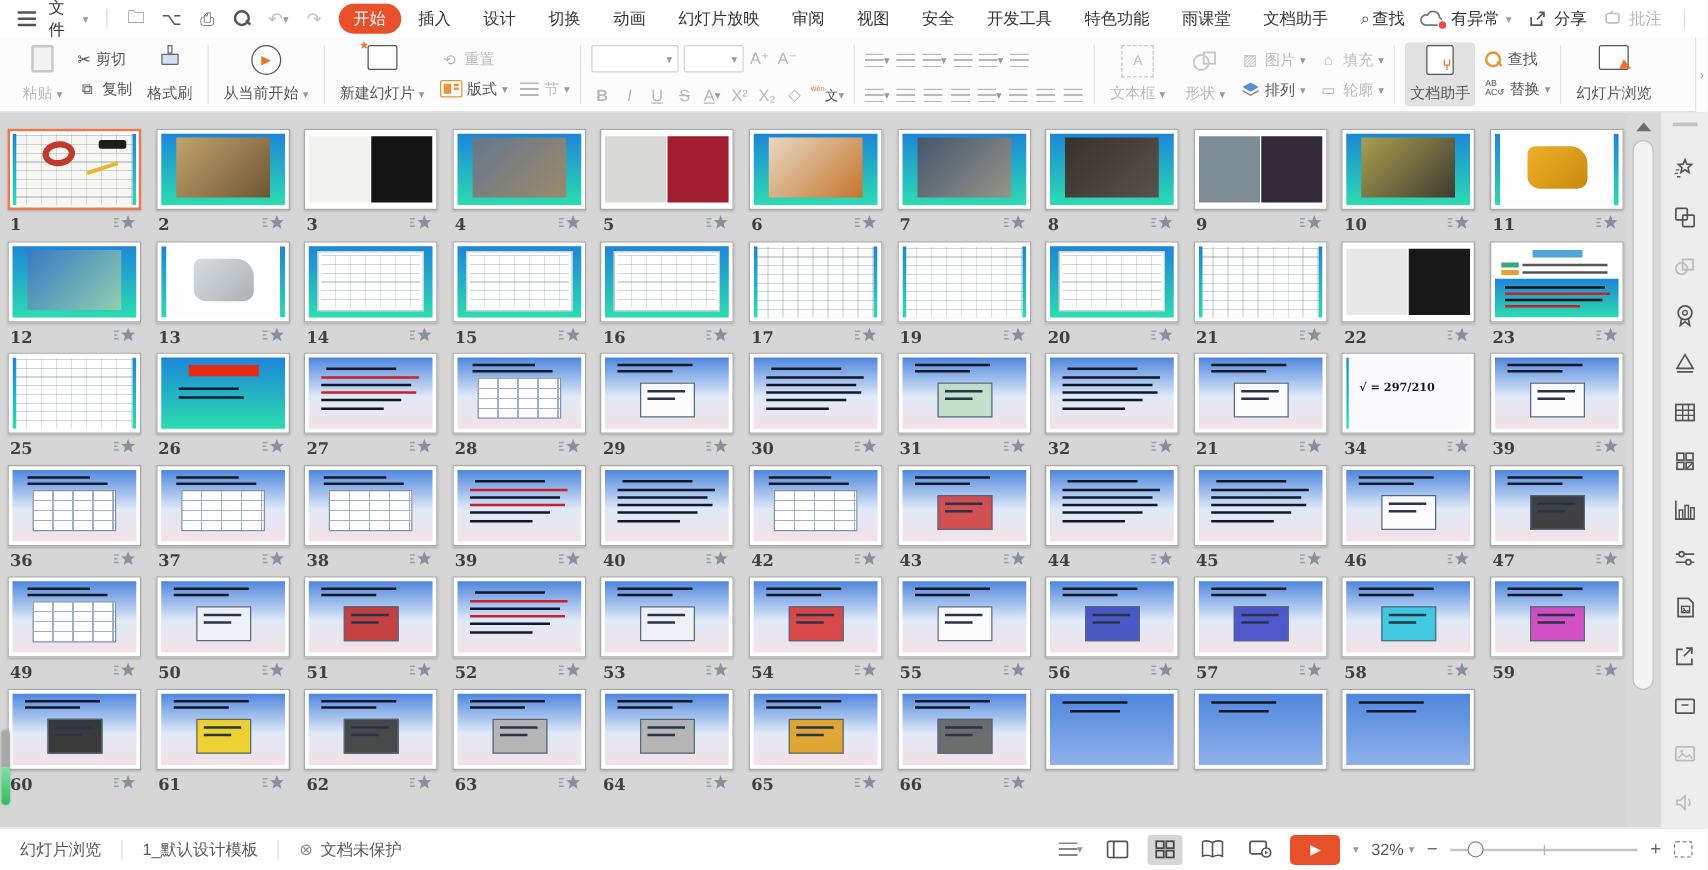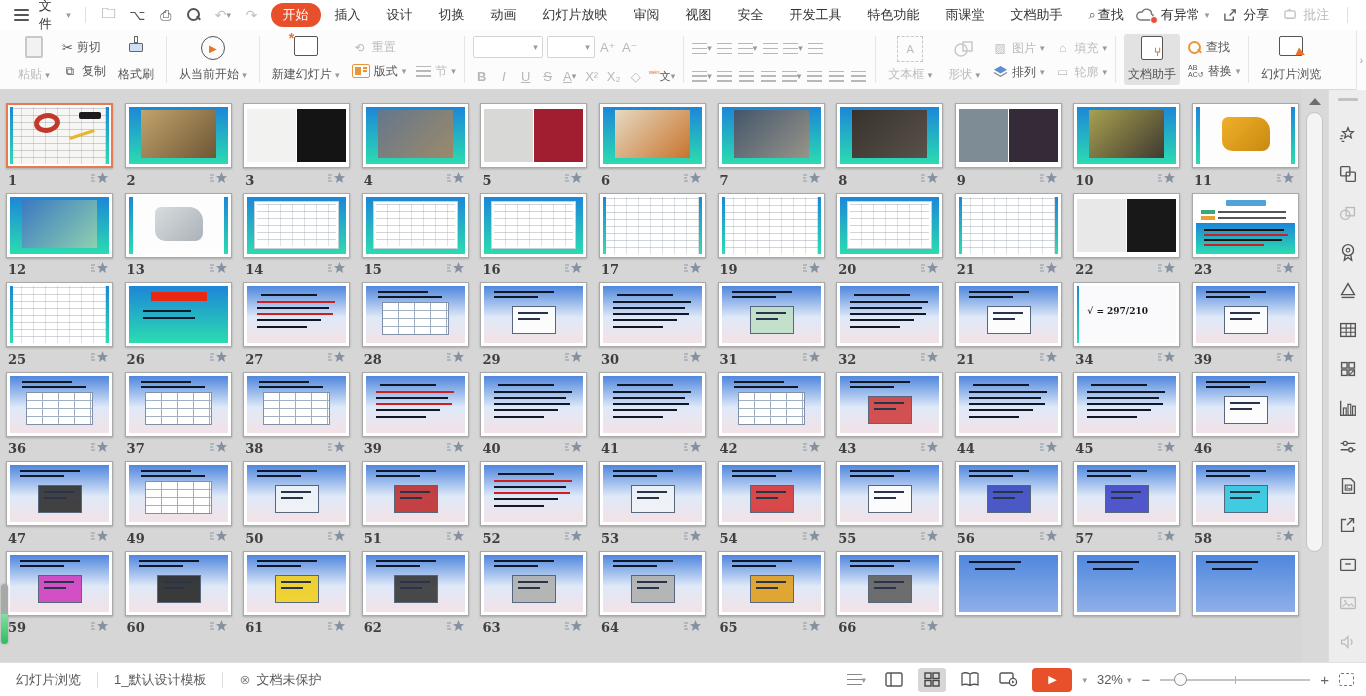--- a/index.html
+++ b/index.html
@@ -1191,43 +1191,20 @@
                 <line x1="0" y1="7" x2="3" y2="7" stroke="#98a2ad" stroke-width="1.2"></line>
                 <line x1="0" y1="10" x2="4" y2="10" stroke="#98a2ad" stroke-width="1.2"></line>
                 <path d="M11.5 1 L13 5 17 5.2 14 7.8 15 12 11.5 9.6 8 12 9 7.8 6 5.2 10 5Z" fill="#8591a0"></path>
               </svg>
         </span>
       </div>
     </div>
         <div class="cell">
       <div class="thumbframe">
             <div class="preview" style="background: linear-gradient(rgb(79, 135, 221) 0%, rgb(223, 233, 248) 55%, rgb(243, 226, 230) 100%);">
-              <div class="abs" style="left: 14px; top: 8px; width: 56px; height: 2px; background: rgb(16, 24, 40);"></div>
-              <div class="abs" style="left: 10px; top: 15px; width: 78px; height: 2px; background: rgb(16, 24, 40);"></div>
-              <div class="abs" style="left: 10px; top: 21px; width: 72px; height: 2px; background: rgb(16, 24, 40);"></div>
-              <div class="abs" style="left: 10px; top: 27px; width: 76px; height: 2px; background: rgb(16, 24, 40);"></div>
-              <div class="abs" style="left: 10px; top: 33px; width: 64px; height: 2px; background: rgb(16, 24, 40);"></div>
-              <div class="abs" style="left: 10px; top: 40px; width: 50px; height: 2px; background: rgb(16, 24, 40);"></div>
-            </div>
-          </div>
-      <div class="cfoot">
-        <span class="cnum">41</span>
-        <span class="cstar">
-          <svg width="18" height="14" viewBox="0 0 18 14">
-                <line x1="0" y1="4" x2="4" y2="4" stroke="#98a2ad" stroke-width="1.2"></line>
-                <line x1="0" y1="7" x2="3" y2="7" stroke="#98a2ad" stroke-width="1.2"></line>
-                <line x1="0" y1="10" x2="4" y2="10" stroke="#98a2ad" stroke-width="1.2"></line>
-                <path d="M11.5 1 L13 5 17 5.2 14 7.8 15 12 11.5 9.6 8 12 9 7.8 6 5.2 10 5Z" fill="#8591a0"></path>
-              </svg>
-        </span>
-      </div>
-    </div>
-        <div class="cell">
-      <div class="thumbframe">
-            <div class="preview" style="background: linear-gradient(rgb(79, 135, 221) 0%, rgb(223, 233, 248) 55%, rgb(243, 226, 230) 100%);">
               <div class="abs" style="left: 12px; top: 5px; width: 50px; height: 2px; background: rgb(16, 24, 40);"></div>
               <div class="abs" style="left: 12px; top: 10px; width: 64px; height: 2px; background: rgb(16, 24, 40);"></div>
               <div class="" style="left: 0px; top: 0px; width: 0px;"></div>
               <div class="ttbl"></div>
             </div>
           </div>
       <div class="cfoot">
         <span class="cnum">42</span>
         <span class="cstar">
           <svg width="18" height="14" viewBox="0 0 18 14">

